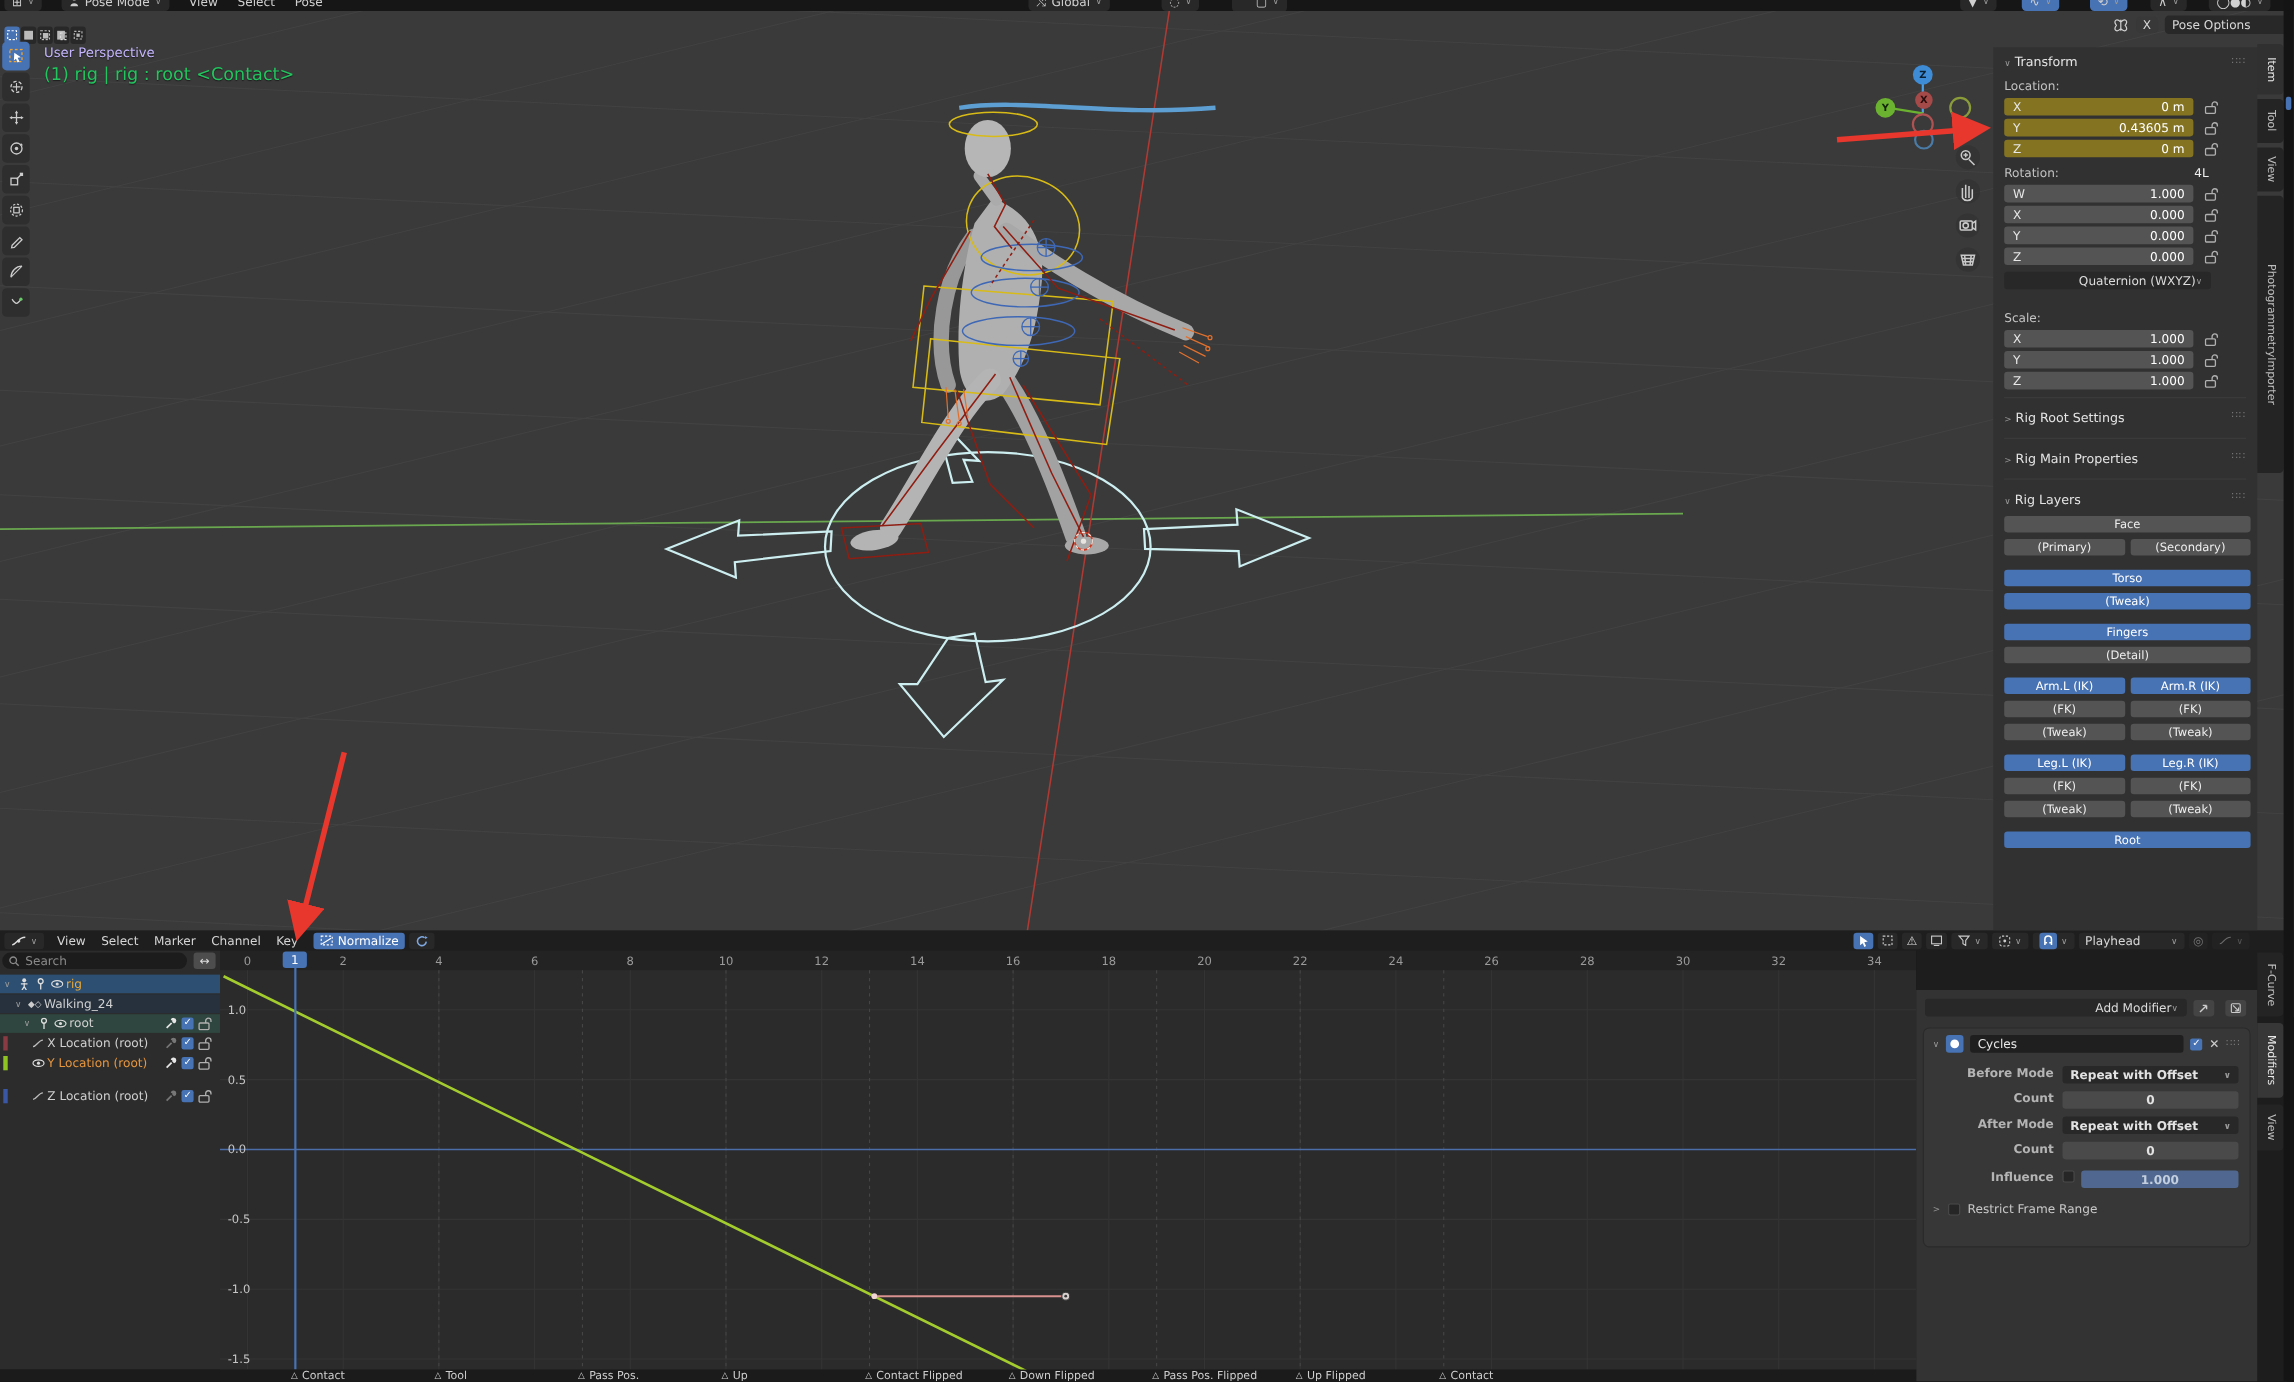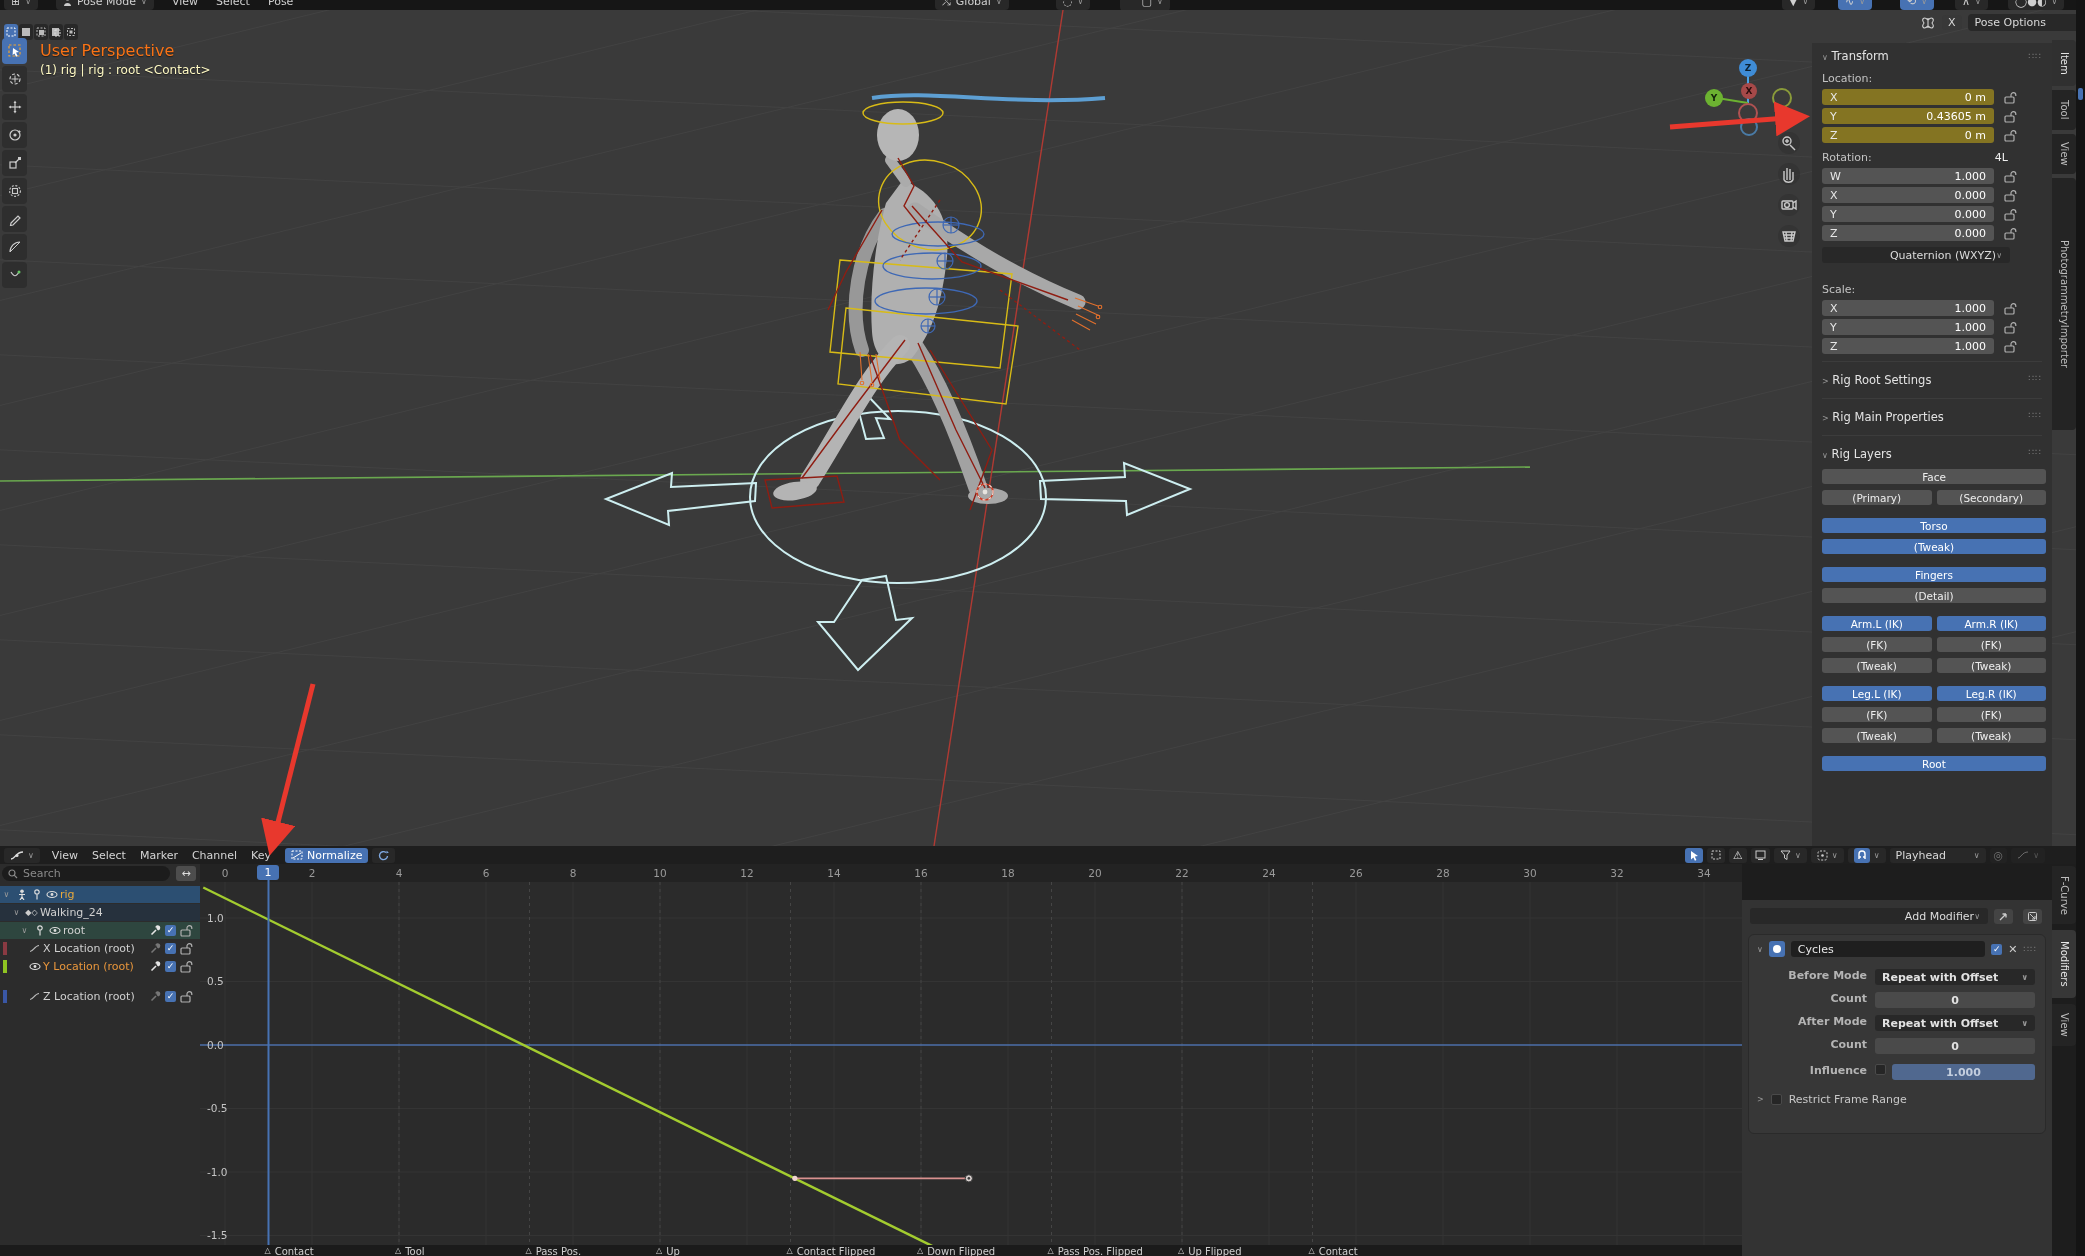--- a/index.html
+++ b/index.html
@@ -8,22 +8,22 @@
   .abs{position:absolute;}
   
   #topbar{left:0;top:0;width:2085px;height:10px;background:#161616;overflow:hidden;z-index:6;}
   #topbar-inner{position:absolute;left:0;top:-9px;height:20px;width:2085px;display:flex;align-items:center;}
   .tb-item{margin-right:18px;color:#d0d0d0;font-size:11px;white-space:nowrap;}
   .chip{background:#282828;border-radius:4px;padding:2px 7px;display:inline-flex;align-items:center;gap:5px;}
   .carat{color:#9a9a9a;font-size:8px;}
   
   #viewport{left:0;top:10px;width:2085px;height:836px;background:#3a3a3a;overflow:hidden;}
   #scene{position:absolute;left:0;top:0;}
-  .ovl-line1{color:#f97316;font-size:16px;text-shadow:0 1px 1px #0008;}
-  .ovl-line2{color:#fef9c3;font-size:12px;text-shadow:0 1px 1px #0008;}
+  .ovl-line1{color:#c4b5fd;font-size:12px;text-shadow:0 1px 1px #0008;}
+  .ovl-line2{color:#22c55e;font-size:16px;text-shadow:0 1px 1px #0008;}
   
   #toolbar{left:2px;top:28px;width:25px;display:flex;flex-direction:column;gap:2px;z-index:3;}
   .tool{width:25px;height:26px;border-radius:4px;background:#2e2e2e;display:flex;align-items:center;justify-content:center;}
   .tool.active{background:#4772b3;}
   
   #selmode{left:4px;top:14px;display:flex;gap:1px;z-index:3;}
   .selbtn{width:14px;height:16px;background:#282828;border-radius:3px;display:flex;align-items:center;justify-content:center;}
   .selbtn.active{background:#4772b3;}
   
   #npanel{left:1812px;top:33px;width:240px;height:813px;background:#303030f2;z-index:4;}

